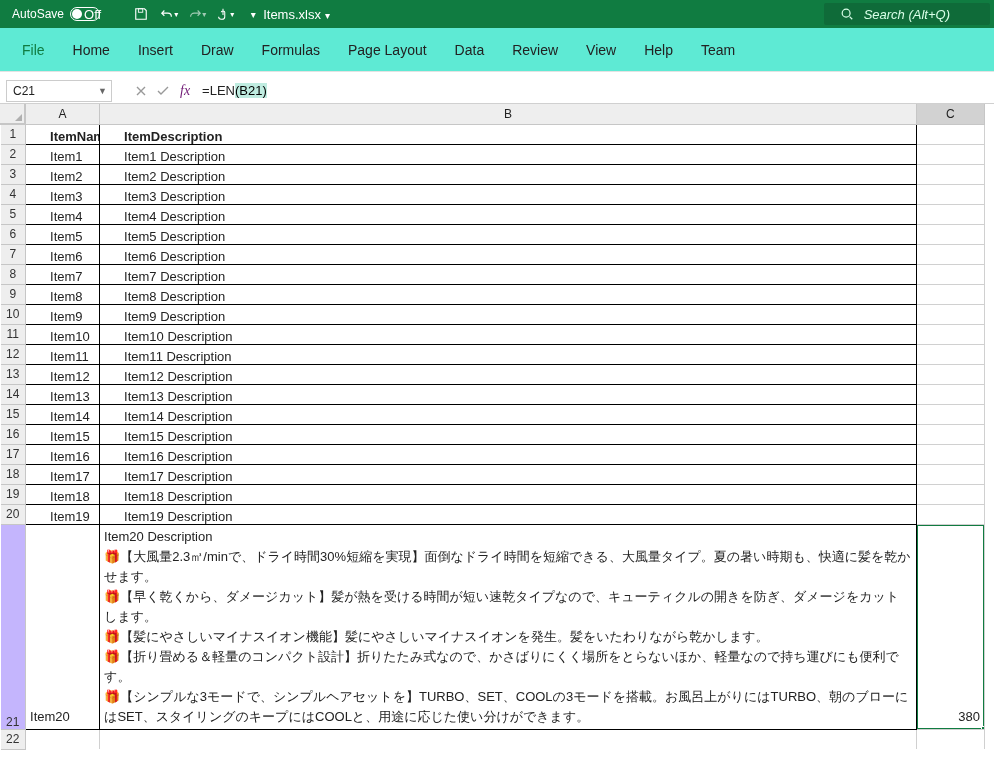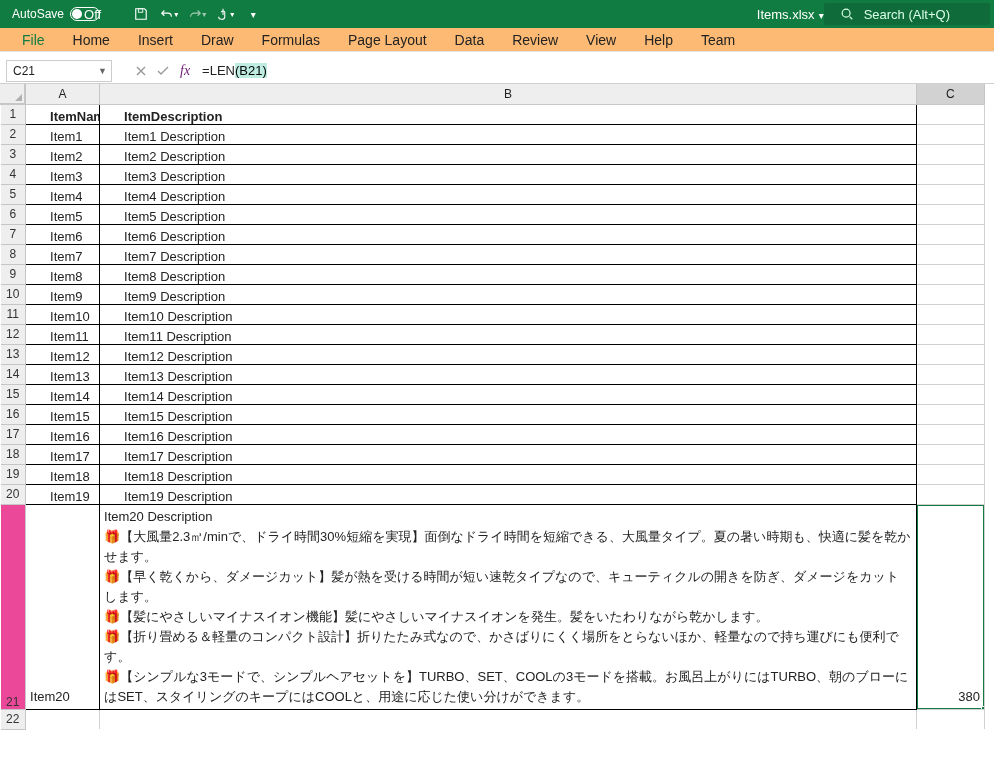--- a/index.html
+++ b/index.html
@@ -6,28 +6,28 @@
 body { background: #fff; width: 994px; height: 765px; overflow: hidden; font-size: 13px; color: #222; }
 
 
 .titlebar { display: flex; align-items: center; height: 28px; background: #107c41; color: #fff; }
 .titlebar .left { display: flex; align-items: center; gap: 8px; padding-left: 12px; }
 .autosave { display: flex; align-items: flex-start; gap: 6px; font-size: 12px; }
 .toggle { width: 30px; height: 14px; border: 1px solid #fff; border-radius: 7px; position: relative; }
 .toggle:before { content:""; width: 10px; height: 10px; border-radius: 50%; background: #fff; position: absolute; left: 1px; top: 1px; }
 .title-btn { width: 20px; height: 20px; display: inline-flex; align-items: center; justify-content: center; }
 .title-btn svg { fill: #fff; stroke: #fff; }
-.title-center { flex: 1; text-align: right; font-size: 13px; position: relative; }
+.title-center { flex: 1; text-align: left; font-size: 13px; position: relative; }
 .title-center .dd { font-size: 10px; margin-left: 4px; }
-.search-area { display: flex; align-items: center; gap: 10px; background: #0f6b39; padding: 0 40px 0 16px; height: 22px; margin-right: 4px; border-radius: 2px; }
+.search-area { display: flex; align-items: center; gap: 10px; background: #0f6b39; padding: 0 40px 0 16px; height: 22px; margin-right: 4px; border-radius: 2px; font-style: italic; }
 .search-area svg { stroke: #d9ffe8; fill: none; }
 .search-ph { color: #d9ffe8; font-size: 13px; }
 
 
-.ribbon { display: flex; align-items: center; height: 24px; background: #fdba74; border-bottom: 1px solid #e3e3e3; padding-left: 8px; }
+.ribbon { display: flex; align-items: center; height: 44px; background: #5eead4; border-bottom: 1px solid #e3e3e3; padding-left: 8px; }
 .ribbon .tab { padding: 0 14px; height: 38px; line-height: 38px; font-size: 14px; color: #222; cursor: pointer; }
 .ribbon .tab.file { color: #107c41; }
 
 
 .formula-bar { display: flex; align-items: center; height: 26px; border-bottom: 1px solid #d0d0d0; margin-top: 6px; }
 .name-box { width: 106px; height: 22px; border: 1px solid #ccc; background: #fff; display: flex; align-items: center; justify-content: space-between; padding: 0 4px 0 6px; margin-left: 6px; font-size: 12px; }
 .name-box .arrow { font-size: 9px; color: #666; }
 .fb-spacer { width: 18px; }
 .fb-btn { width: 22px; height: 22px; display: inline-flex; align-items: center; justify-content: center; color: #888; }
 .fb-btn svg { stroke: #999; fill: none; }
@@ -37,21 +37,21 @@
 
 
 .sheet-wrap { position: relative; }
 .corner-select { position: absolute; left: 0; top: 0; width: 25px; height: 20px; background: #eee; border-right: 1px solid #c6c6c6; border-bottom: 1px solid #c6c6c6; }
 .corner-select:after { content:""; position: absolute; right:2px; bottom:2px; width:0;height:0;border-left:7px solid transparent;border-bottom:7px solid #b0b0b0; }
 
 table.sheet { border-collapse: collapse; table-layout: fixed; width: 985px; margin-left: 0; }
 th.rowhdr, td.rowhdr { width: 25px; background: #eee; border: 1px solid #c6c6c6; border-left: none; text-align: center; font-size: 12px; color: #333; font-weight: normal; }
 tr.col-headers th { height: 20px; background: #eee; border: 1px solid #c6c6c6; border-top: none; font-weight: normal; font-size: 12px; text-align: center; }
 tr.col-headers th.sel { background: #d2d2d2; }
-td.rowhdr.sel { background: #ec4899; text-align: center; }
+td.rowhdr.sel { background: #c4b5fd; text-align: center; }
 
 .colA { width: 74px; }
 .colB { width: 816px; }
 .colC { width: 68px; }
 
 td.cell { border-right: 1px solid #d0d0d0; border-bottom: 1px solid #d0d0d0; height: 20px; padding: 0 3px; font-size: 13px; overflow: hidden; white-space: nowrap; vertical-align: bottom; }
 td.databorder { border: 1px solid #000; padding-left: 24px; }
 .bold { font-weight: bold; }
 
 tr.tall td.cell { height: auto; white-space: normal; vertical-align: bottom; padding: 2px 4px; line-height: 20px; font-size: 13px; }

